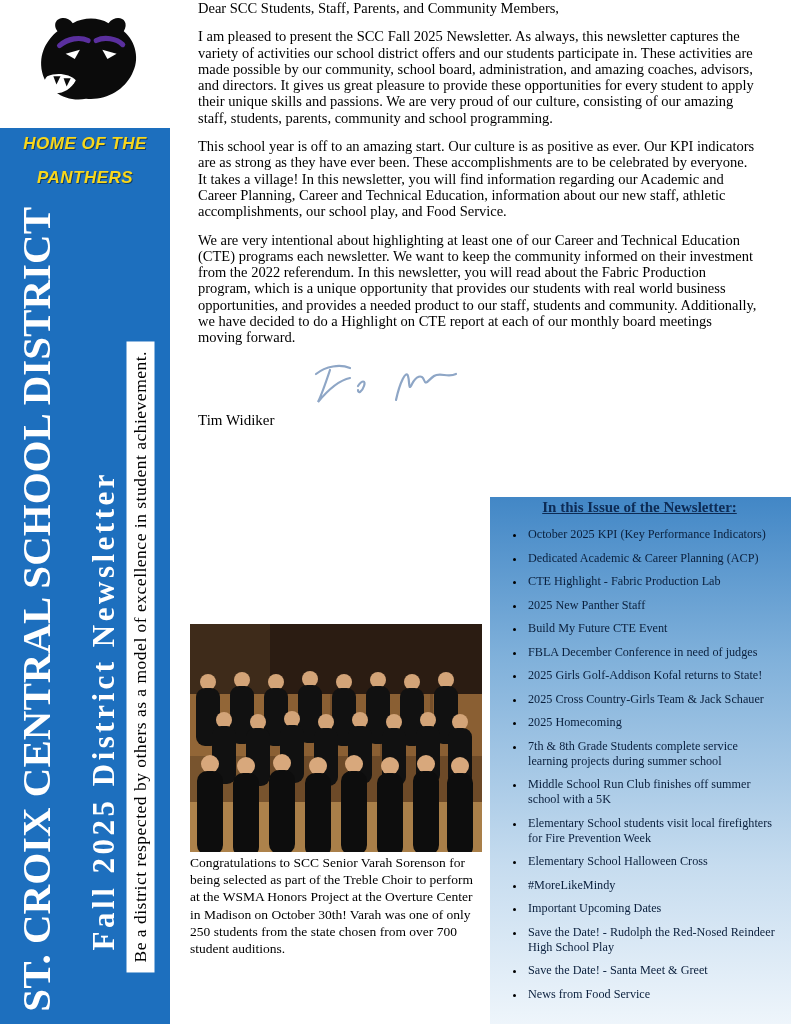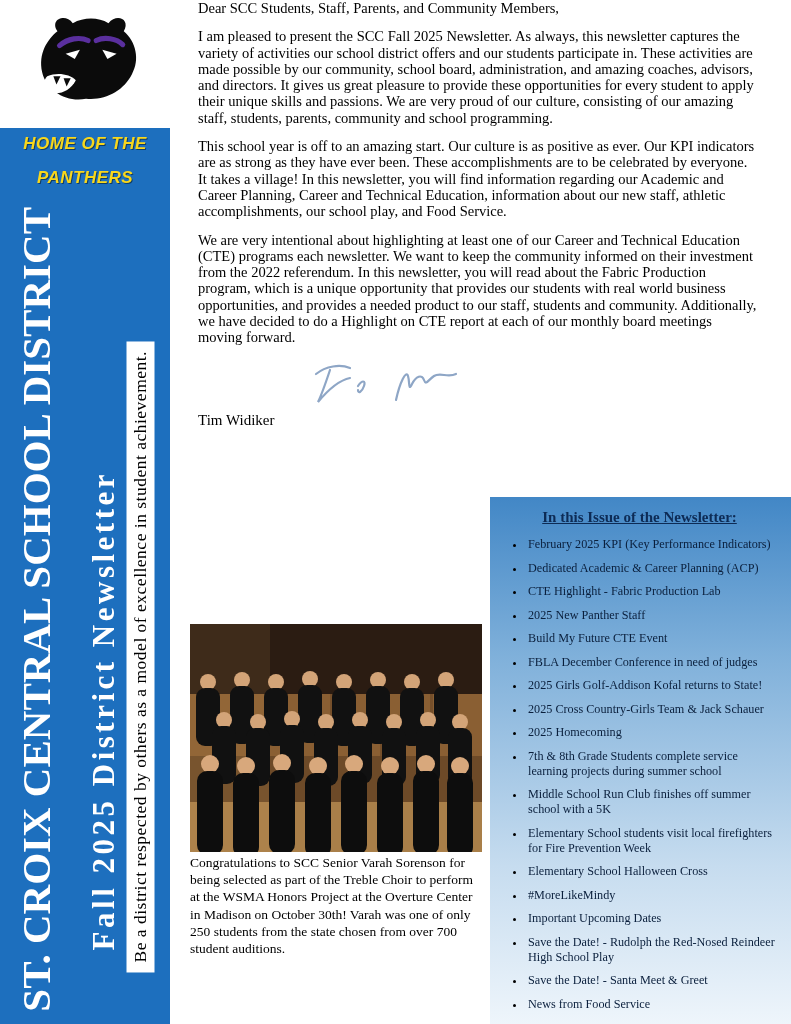--- a/index.html
+++ b/index.html
@@ -31,21 +31,21 @@
   .signature{display:block;margin:4px 0 0 102px;}
   .sig-name{font-size:15px;margin-top:4px;}
 
   
   .photo-block{position:absolute;left:190px;top:624px;width:292px;}
   .photo{display:block;width:292px;height:228px;}
   .caption{margin-top:2px;font-size:13.5px;line-height:17.2px;color:#000;}
 
   
   .issue-box{position:absolute;left:490px;top:497px;width:301px;height:527px;box-sizing:border-box;
-             padding:10px 12px 6px 10px;overflow:hidden;
+             padding:0 12px 6px 10px;overflow:hidden;
              background:linear-gradient(180deg,#4287c6 0%,#7fb0da 30%,#c6dcef 70%,#eef5fb 100%);}
   .issue-title{text-align:center;font-weight:bold;font-size:15px;color:#0d2b55;
                text-decoration:underline;margin:2px 0 11px 0;}
   .issue-list{margin:0;padding:0 0 0 26px;list-style:disc;}
   .issue-list li{font-size:12.2px;line-height:15px;margin-bottom:8.5px;color:#0a1f3c;padding-left:2px;}
   .issue-list li::marker{color:#000;font-size:11px;}
 </style>
 </head>
 <body>
 
@@ -135,21 +135,21 @@
         <use href="#fig2" x="200" y="142"></use>
       <use href="#fig2" x="236" y="140"></use>
         <use href="#fig2" x="270" y="142"></use>
     </svg>
     <div class="caption">Congratulations to SCC Senior Varah Sorenson for being selected as part of the Treble Choir to perform at the WSMA Honors Project at the Overture Center in Madison on October 30th! Varah was one of only 250 students from the state chosen from over 700 student auditions.</div>
   </div>
 
   <div class="issue-box">
     <div class="issue-title">In this Issue of the Newsletter:</div>
     <ul class="issue-list">
-      <li>February 2025 KPI (Key Performance Indicators)</li>
+      <li>October 2025 KPI (Key Performance Indicators)</li>
       <li>Dedicated Academic &amp; Career Planning (ACP)</li>
       <li>CTE Highlight - Fabric Production Lab</li>
       <li>2025 New Panther Staff</li>
       <li>Build My Future CTE Event</li>
       <li>FBLA December Conference in need of judges</li>
       <li>2025 Girls Golf-Addison Kofal returns to State!</li>
       <li>2025 Cross Country-Girls Team &amp; Jack Schauer</li>
       <li>2025 Homecoming</li>
       <li>7th &amp; 8th Grade Students complete service learning projects during summer school</li>
       <li>Middle School Run Club finishes off summer school with a 5K</li>

